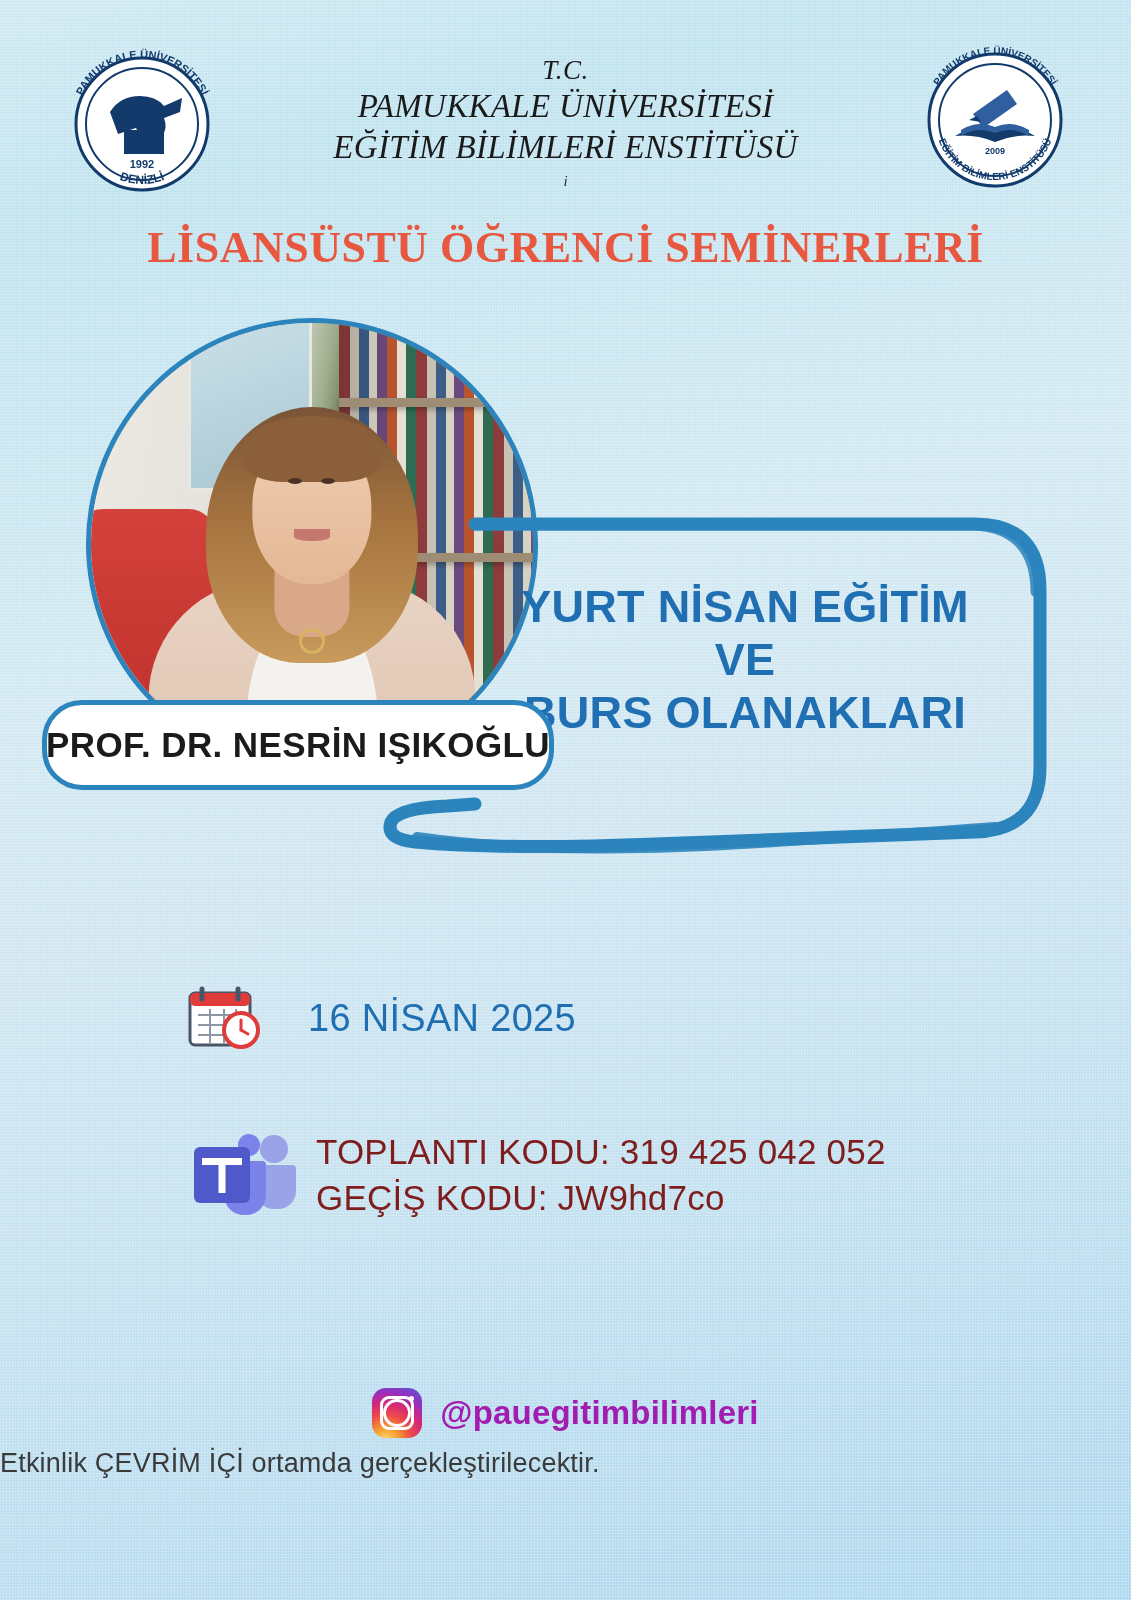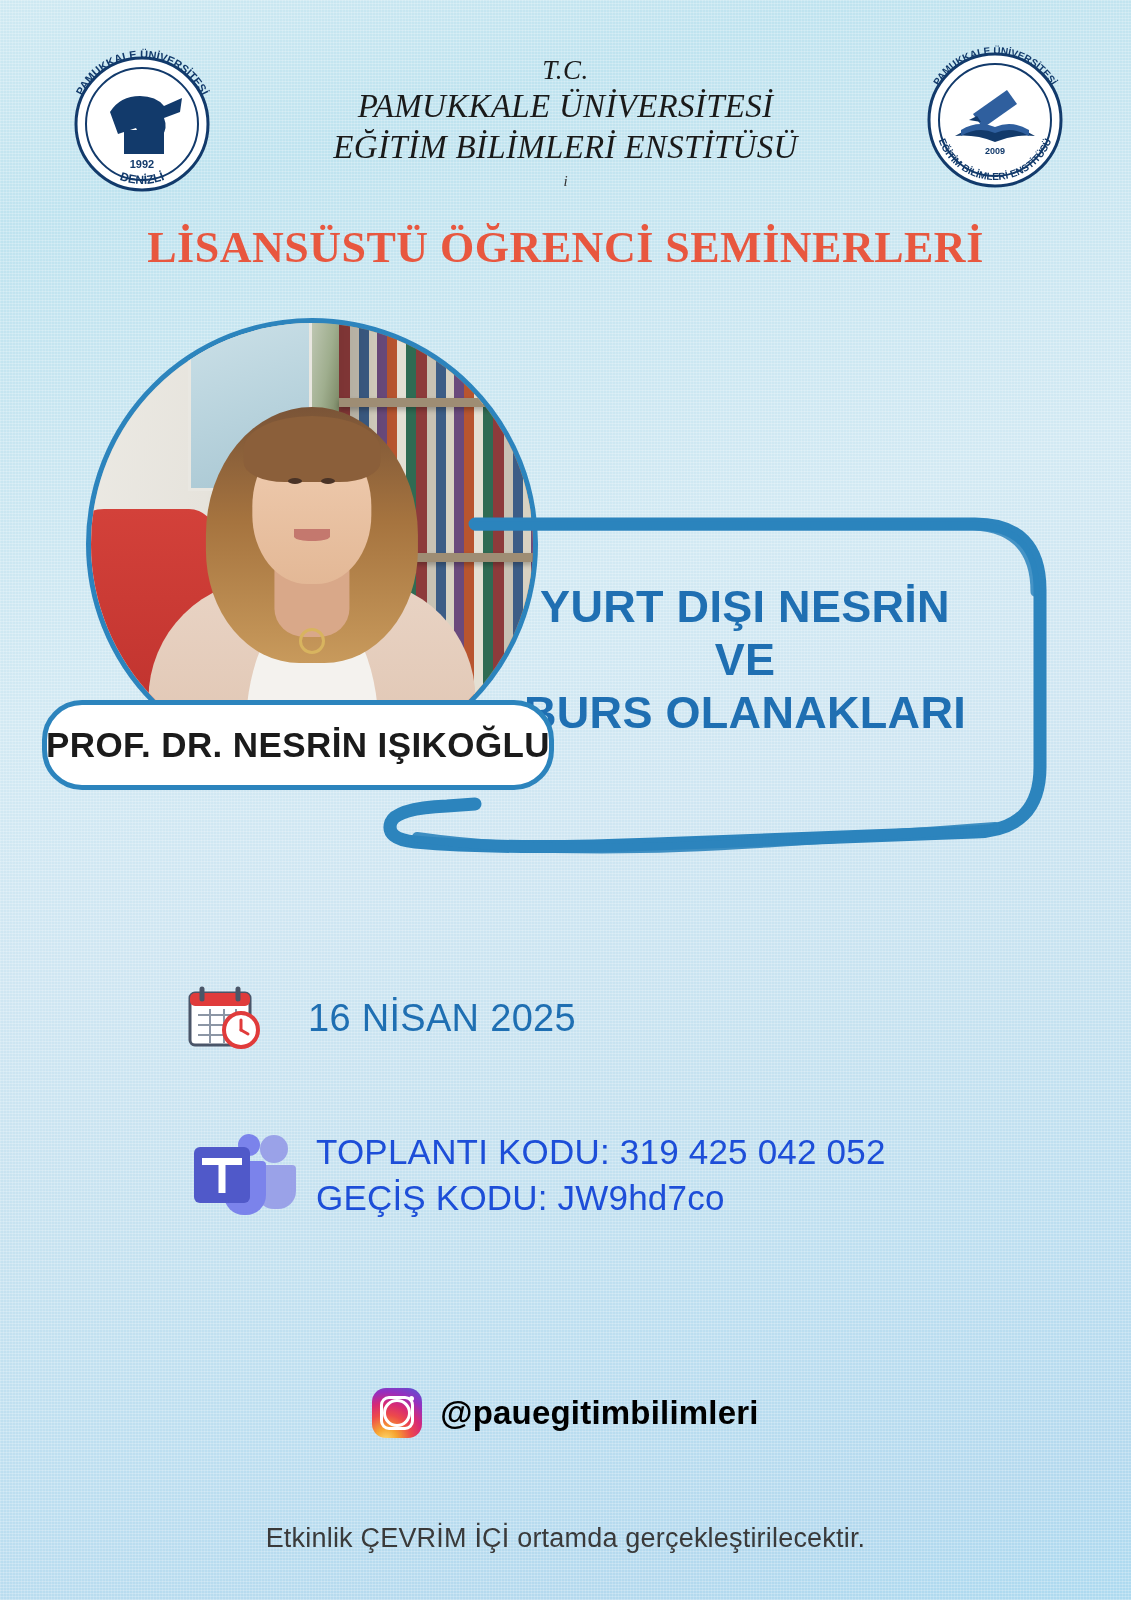--- a/index.html
+++ b/index.html
@@ -239,21 +239,21 @@
 
   .row-meeting {
     position: absolute;
     left: 186px; top: 1120px;
     width: 830px; height: 110px;
     display: flex; align-items: center;
   }
   .teams-icon { width: 116px; height: 96px; position: relative; flex: 0 0 116px; }
   .meeting-lines { margin-left: 14px; }
   .meeting-lines div {
-    font-size: 35px; color: #1d4ed8; line-height: 1.32; letter-spacing: 0.2px;
+    font-size: 35px; color: #7f1d1d; line-height: 1.32; letter-spacing: 0.2px;
   }
 
   
   .row-insta {
     position: absolute;
     left: 0; right: 0; top: 1388px;
     display: flex; align-items: center; justify-content: center;
     gap: 18px;
   }
   .ig-icon {
@@ -271,28 +271,28 @@
   }
   .ig-icon .ig-dot {
     position: absolute; right: 8px; top: 8px;
     width: 5px; height: 5px; border-radius: 50%; background: #fff;
   }
   .ig-icon .ig-frame {
     position: absolute; inset: 8px;
     border: 3px solid #fff; border-radius: 9px;
   }
   .ig-handle {
-    font-size: 33px; font-weight: bold; color: #000000; letter-spacing: 0.2px;
+    font-size: 33px; font-weight: bold; color: #a21caf; letter-spacing: 0.2px;
   }
 
   
   .footer {
     position: absolute;
-    left: 0; right: 0; top: 1523px;
-    text-align: center;
+    left: 0; right: 0; top: 1448px;
+    text-align: left;
     font-size: 27px;
     color: #3a3a3a;
     letter-spacing: 0.2px;
   }
 </style>
 </head>
 <body>
 
 <div class="page">
 
@@ -376,21 +376,21 @@
   <div class="topic-frame">
     <svg viewBox="0 0 695 350" xmlns="http://www.w3.org/2000/svg">
       <path d="M120 12 H620 Q685 12 685 78 V255 Q685 318 620 320 L300 332 Q150 338 60 330
                Q30 327 36 310 Q42 296 92 294 L120 292" fill="none" stroke="#2c84bd" stroke-width="13" stroke-linecap="round"></path>
       <path d="M120 14 H618 Q680 16 680 80" fill="none" stroke="#2c84bd" stroke-width="9" stroke-linecap="round" opacity="0.85"></path>
       <path d="M62 325 Q200 345 420 330 Q560 321 640 315" fill="none" stroke="#2c84bd" stroke-width="10" stroke-linecap="round" opacity="0.9"></path>
     </svg>
   </div>
 
   <div class="topic-text">
-    <div>YURT DIŞI NESRİN</div>
+    <div>YURT NİSAN EĞİTİM</div>
     <div>VE</div>
     <div>BURS OLANAKLARI</div>
   </div>
 
   <div class="name-pill">
     <span>PROF. DR. NESRİN IŞIKOĞLU</span>
   </div>
 
   <div class="row-datetime">
 

